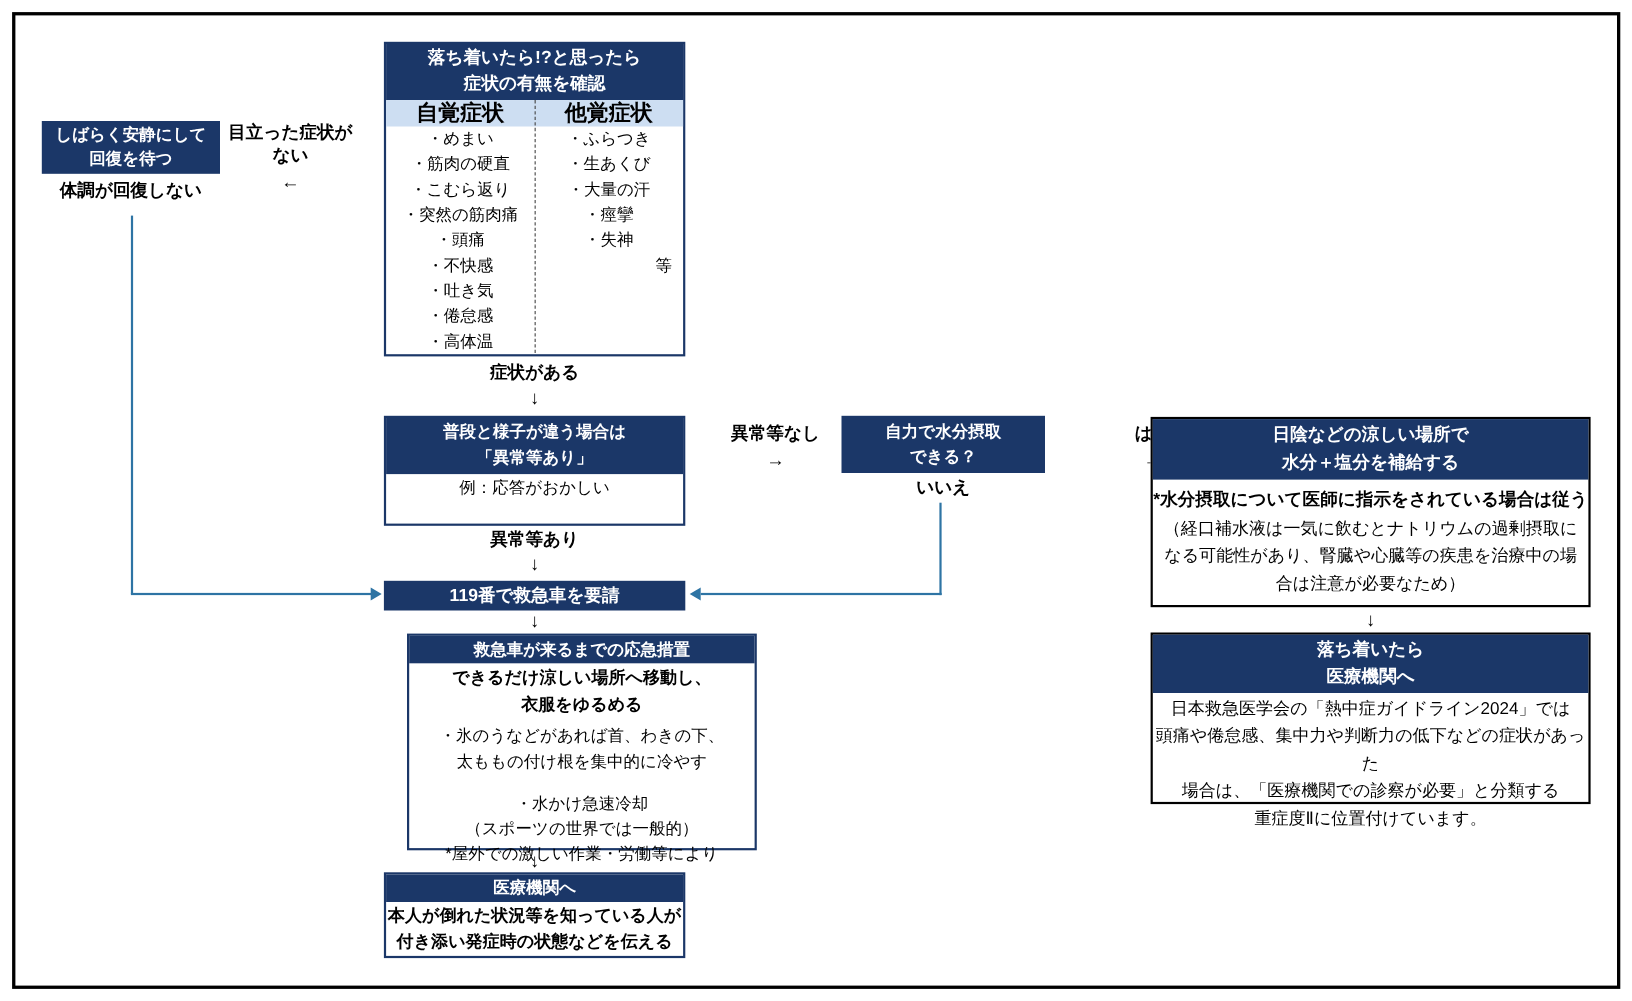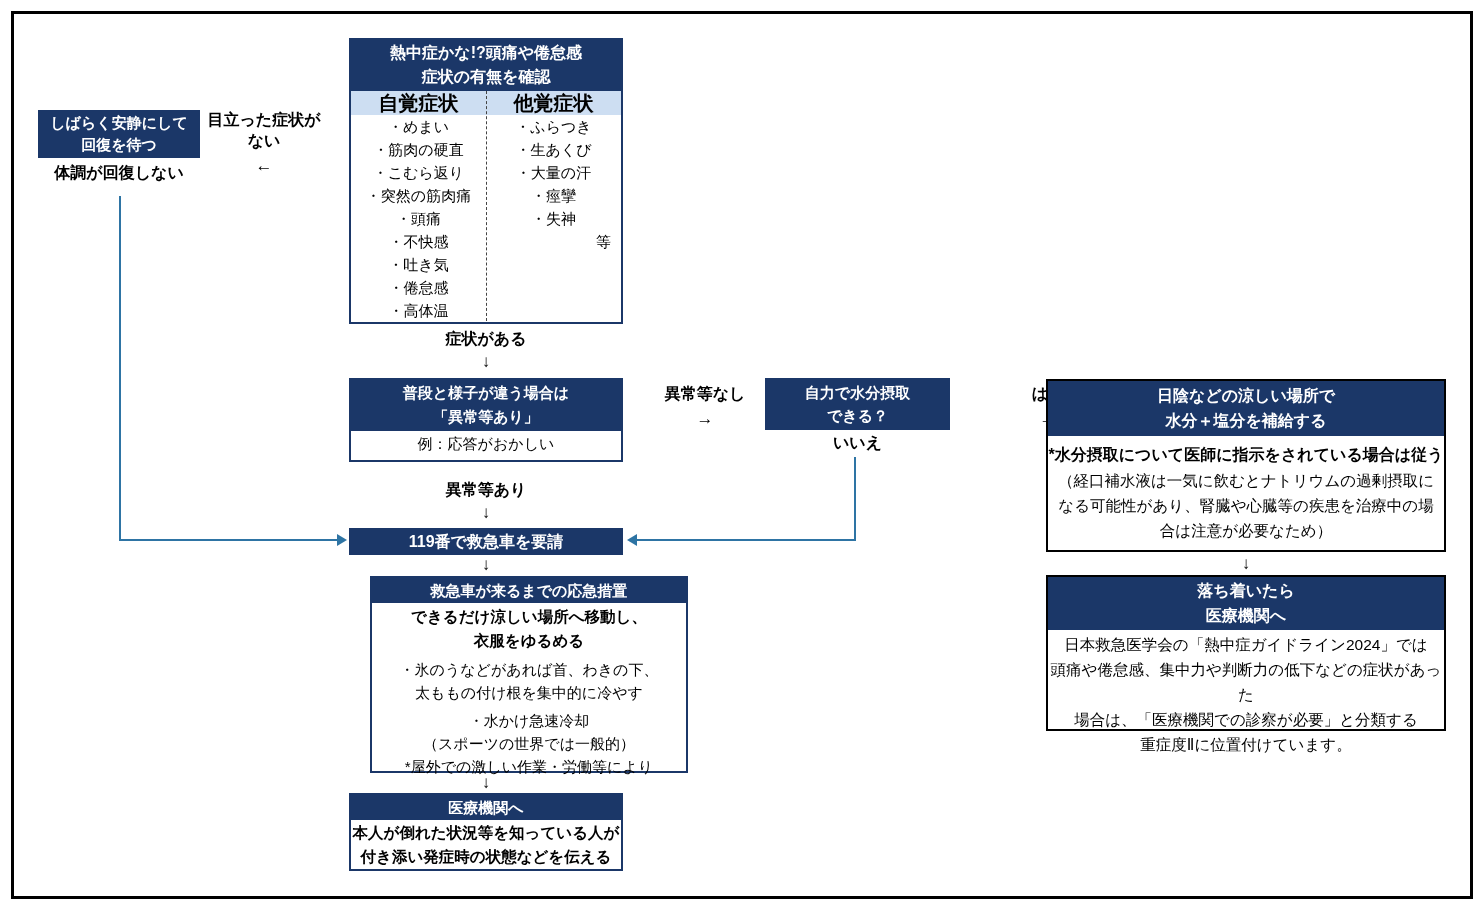--- a/index.html
+++ b/index.html
@@ -40,21 +40,21 @@
   .note-line{font-size:15.5px;line-height:25px;}
   .note-line-b{font-size:16px;line-height:26px;font-weight:bold;}
 </style>
 </head>
 <body>
 
 <div class="abs frame"></div>
 
 <div class="abs tbl">
   <div class="navy tbl-hdr center">
-    <div>熱中症かな!?頭痛や倦怠感</div>
+    <div>落ち着いたら!?と思ったら</div>
     <div>症状の有無を確認</div>
   </div>
   <div class="tbl-sub">
     <div>自覚症状</div>
     <div>他覚症状</div>
   </div>
   <div class="tbl-body">
     <div class="tbl-divider"></div>
     <div class="col">
       <div>・めまい</div>
@@ -90,21 +90,21 @@
 
 <div class="abs center lbl" style="left:38px;top:163px;width:162px;">体調が回復しない</div>
 
 <div class="abs line" style="left:119px;top:196px;width:2px;height:344px;"></div>
 <div class="abs line" style="left:119px;top:539px;width:219px;height:2px;"></div>
 <div class="abs arr-right" style="left:337px;top:534px;"></div>
 
 <div class="abs center lbl" style="left:349px;top:329px;width:274px;">症状がある</div>
 <div class="abs center arrow-glyph" style="left:349px;top:351px;width:274px;">↓</div>
 
-<div class="abs fbox" style="left:349px;top:378px;width:274px;height:84px;">
+<div class="abs fbox" style="left:349px;top:378px;width:274px;height:100px;">
   <div class="navy center" style="height:50px;font-size:15px;font-weight:bold;line-height:24px;padding-top:1px;">
     <div>普段と様子が違う場合は</div>
     <div>「異常等あり」</div>
   </div>
   <div class="center" style="padding-top:1px;">
     <div class="body-line">例：応答がおかしい</div>
   </div>
 </div>
 
 <div class="abs center lbl" style="left:349px;top:480px;width:274px;">異常等あり</div>
@@ -114,21 +114,21 @@
 
 <div class="abs center arrow-glyph" style="left:349px;top:554px;width:274px;">↓</div>
 
 <div class="abs fbox" style="left:370px;top:576px;width:318px;height:197px;">
   <div class="navy center box-hdr" style="height:25px;font-size:15px;line-height:25px;">救急車が来るまでの応急措置</div>
   <div class="center" style="padding-top:2px;">
     <div class="body-line-b">できるだけ涼しい場所へ移動し、</div>
     <div class="body-line-b">衣服をゆるめる</div>
     <div class="body-line" style="margin-top:5px;">・氷のうなどがあれば首、わきの下、</div>
     <div class="body-line">太ももの付け根を集中的に冷やす</div>
-    <div class="body-line" style="margin-top:5px;">・水かけ急速冷却</div>
+    <div class="body-line" style="margin-top:15px;">・水かけ急速冷却</div>
     <div class="body-line">（スポーツの世界では一般的）</div>
     <div class="body-line">*屋外での激しい作業・労働等により</div>
   </div>
 </div>
 
 <div class="abs center arrow-glyph" style="left:349px;top:772px;width:274px;">↓</div>
 
 <div class="abs fbox" style="left:349px;top:793px;width:274px;height:78px;">
   <div class="navy center box-hdr" style="height:25px;font-size:15px;line-height:25px;">医療機関へ</div>
   <div class="center" style="padding-top:1px;">

